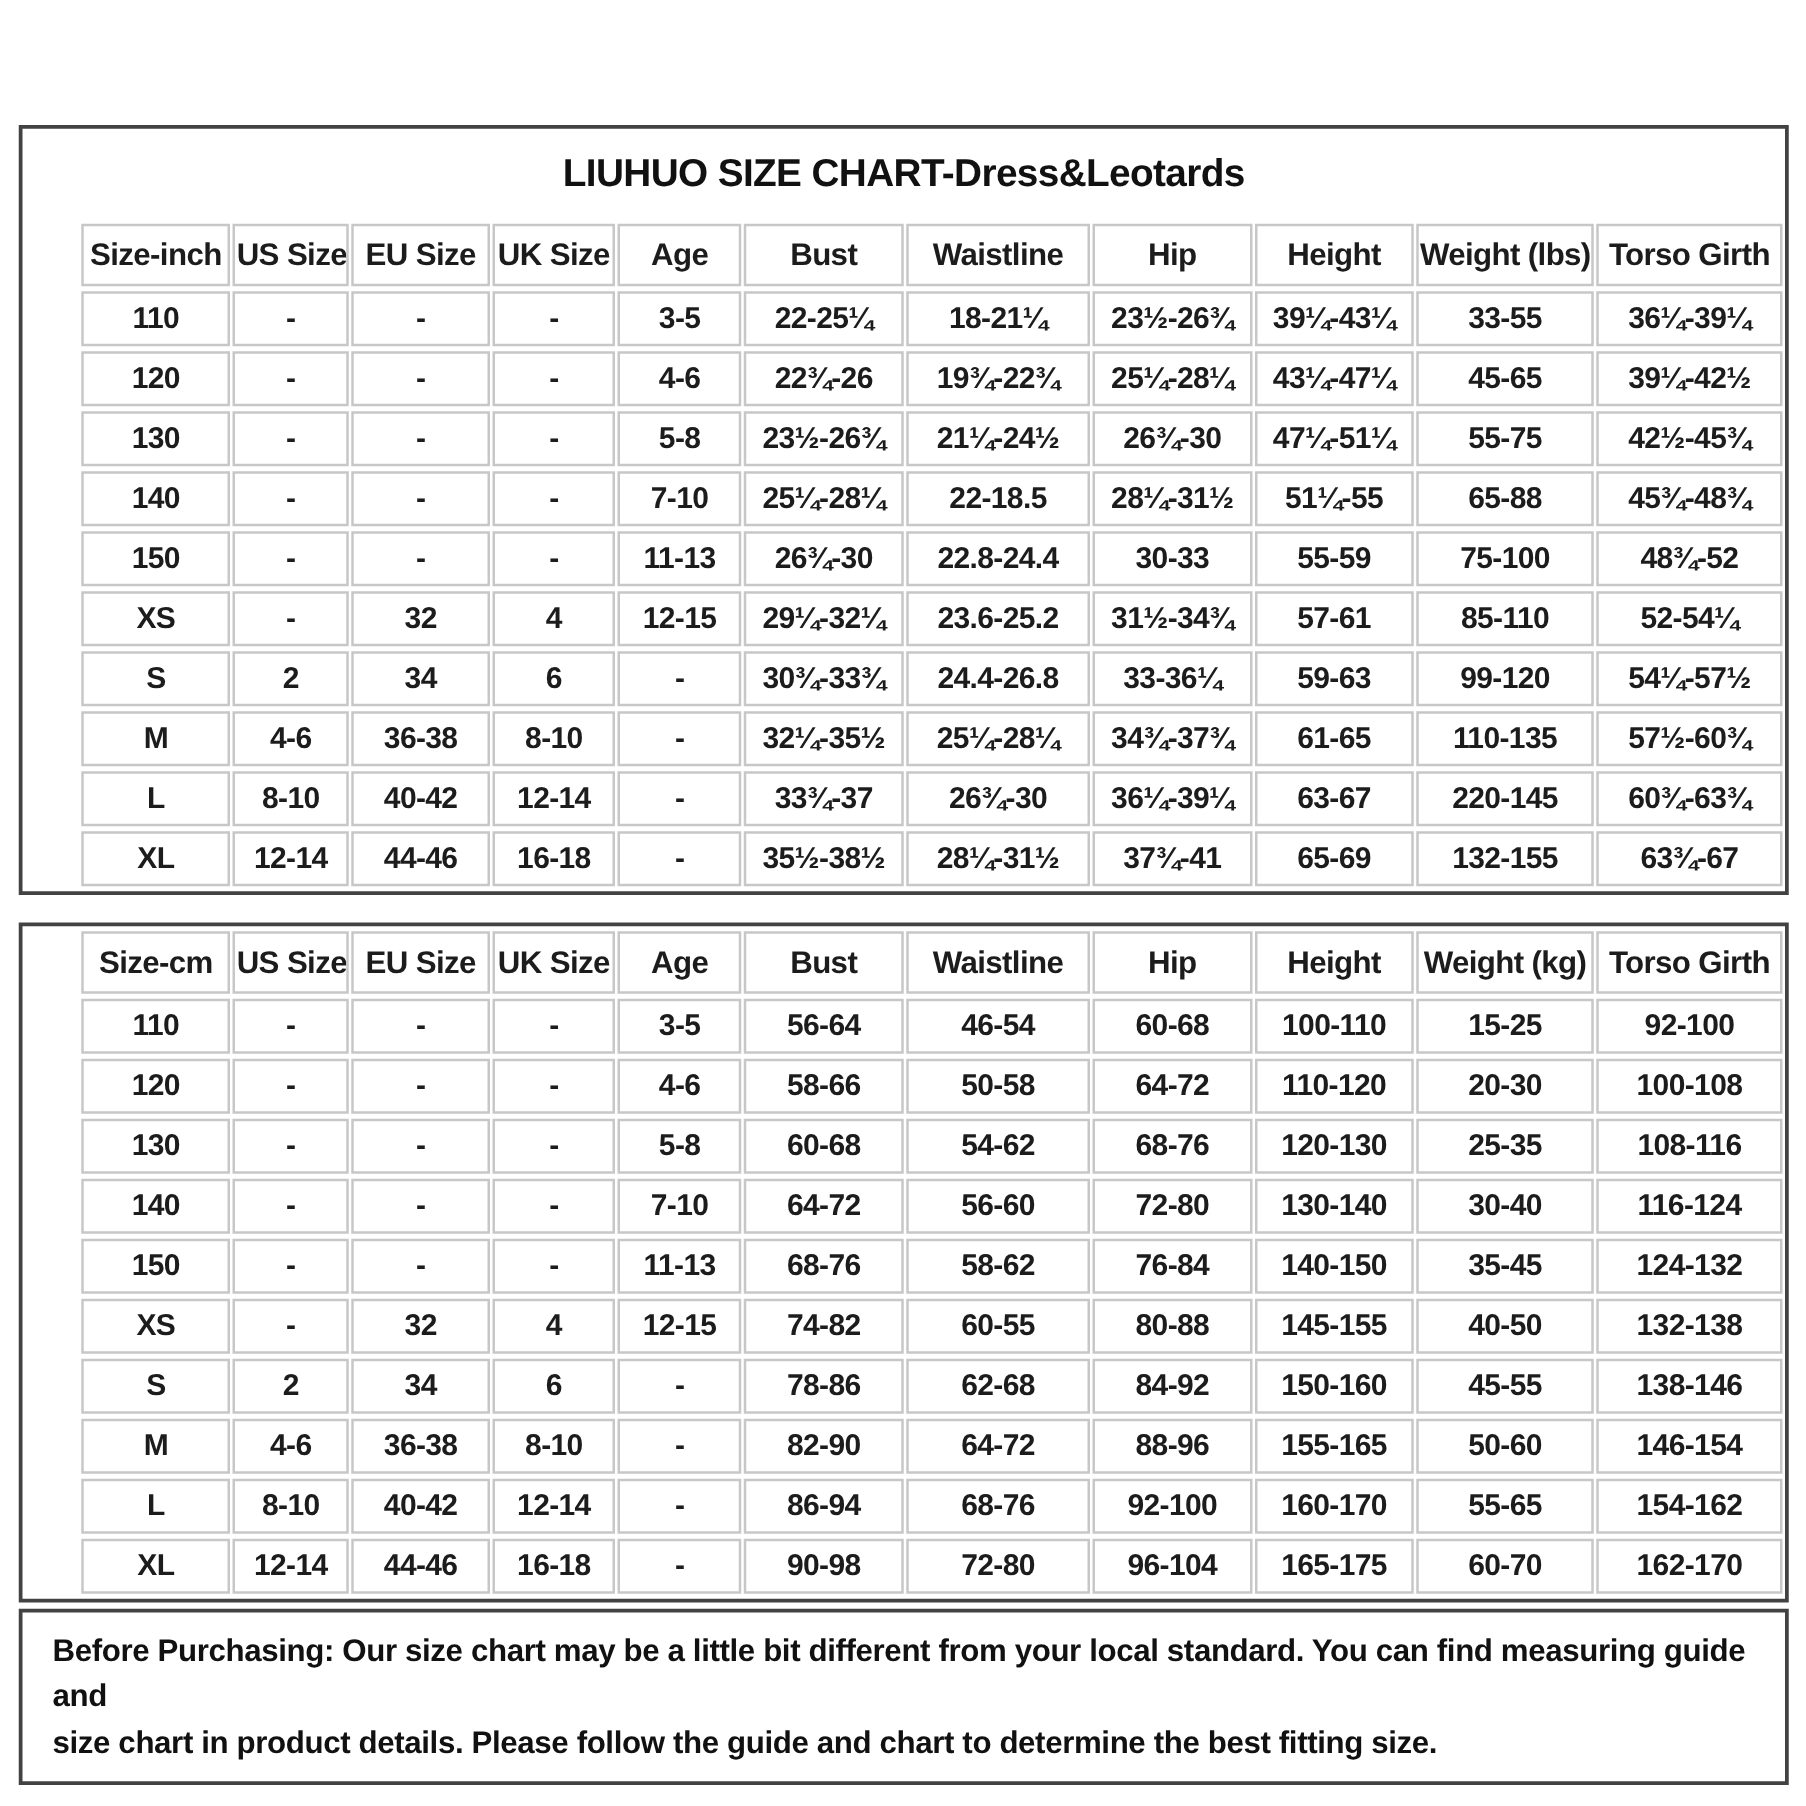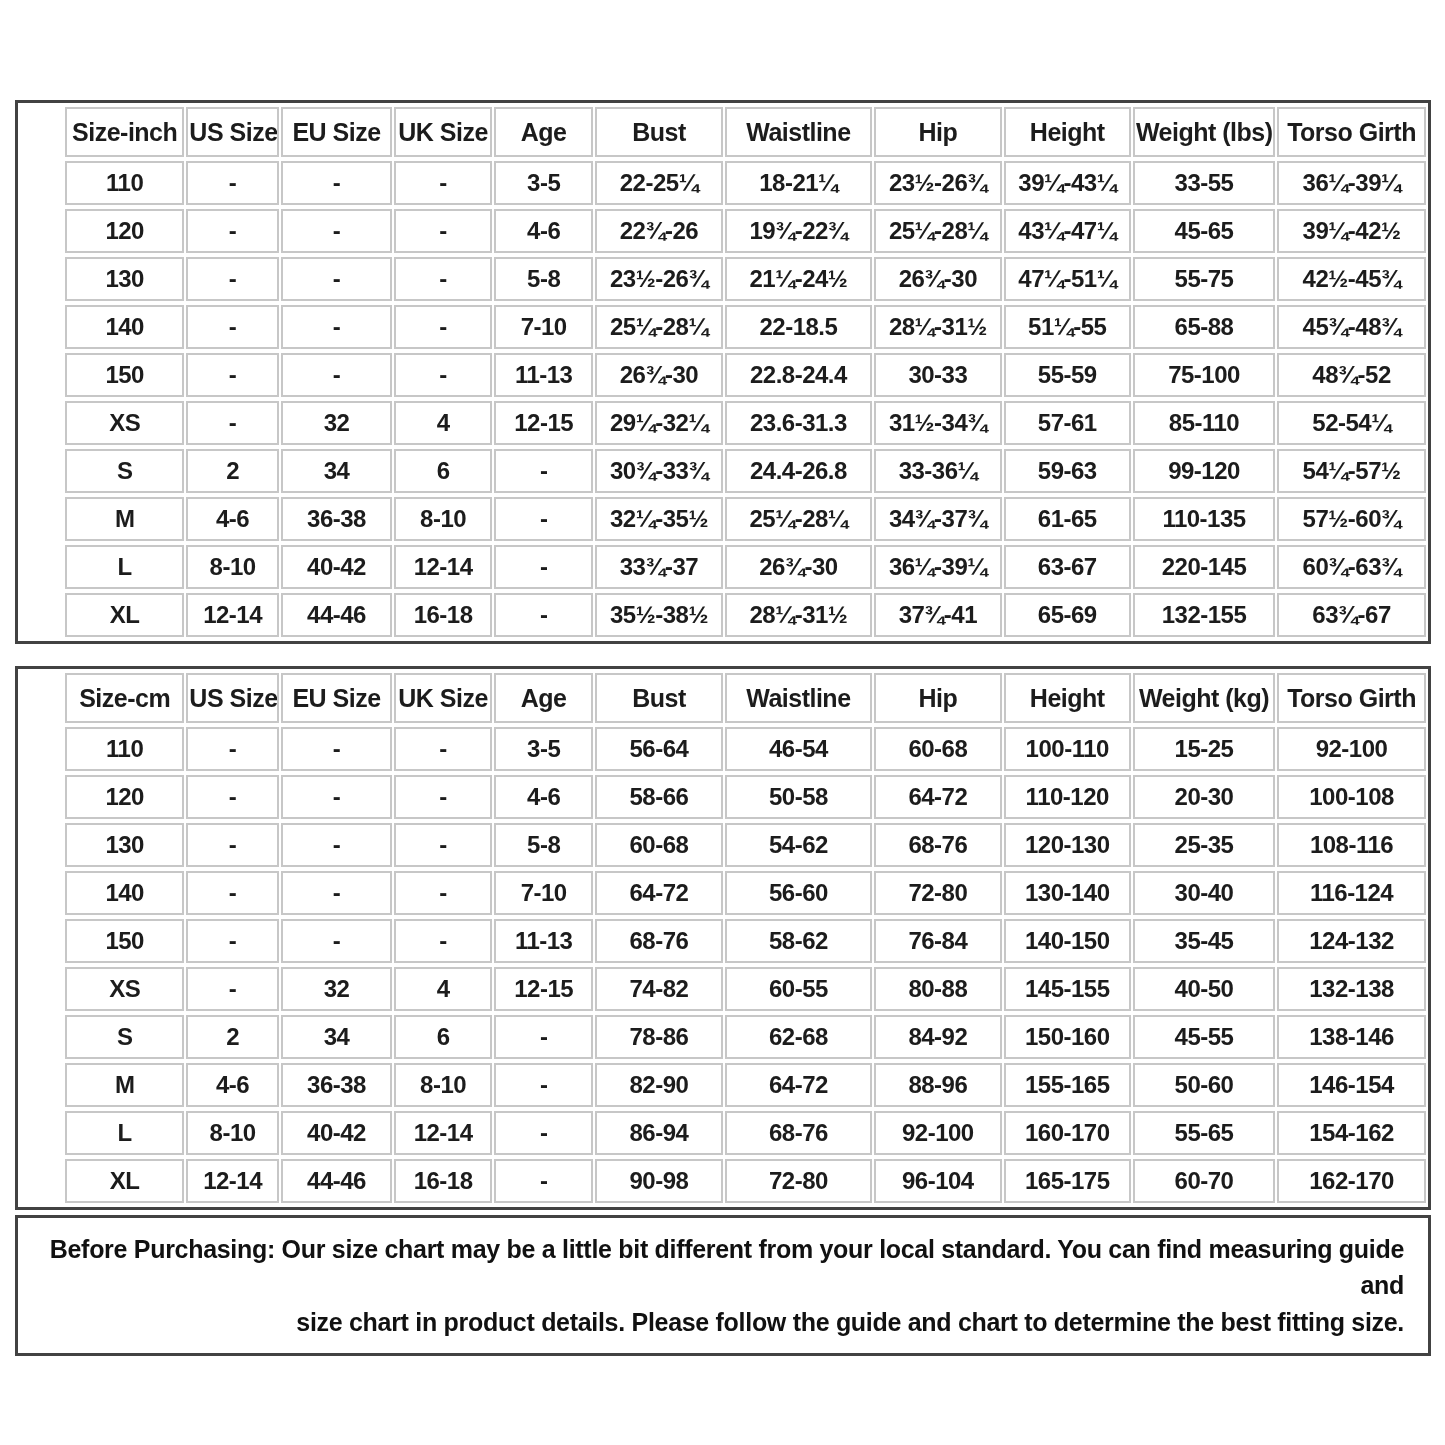--- a/index.html
+++ b/index.html
@@ -57,34 +57,35 @@
     font-size: 25px;
   }
   table.size-table td {
     height: 38px;
     font-size: 24px;
   }
   .cm-block { margin-top: 22px; }
   .footer-block {
     margin-top: 5px;
     padding: 13px 24px;
-    text-align: right;
+    text-align: left;
     font-size: 25px;
     font-weight: 700;
     letter-spacing: -0.3px;
     line-height: 1.45;
     color: #111111;
   }
 </style>
 </head>
 <body>
 
 <div class="chart-wrap">
 
   <div class="block inch-block">
+    <div class="title-row">LIUHUO SIZE CHART-Dress&amp;Leotards</div>
     <table class="size-table">
       <colgroup>
         <col style="width:8.9%">
           <col style="width:6.9%">
           <col style="width:8.3%">
         <col style="width:7.3%">
           <col style="width:7.4%">
           <col style="width:9.5%">
         <col style="width:11.0%">
           <col style="width:9.5%">
@@ -173,21 +174,21 @@
             <td>75-100</td>
             <td>48¾-52</td>
           </tr>
           <tr>
             <td>XS</td>
             <td>-</td>
             <td>32</td>
             <td>4</td>
             <td>12-15</td>
             <td>29¼-32¼</td>
-            <td>23.6-31.3</td>
+            <td>23.6-25.2</td>
             <td>31½-34¾</td>
             <td>57-61</td>
             <td>85-110</td>
             <td>52-54¼</td>
           </tr>
           <tr>
             <td>S</td>
             <td>2</td>
             <td>34</td>
             <td>6</td>

